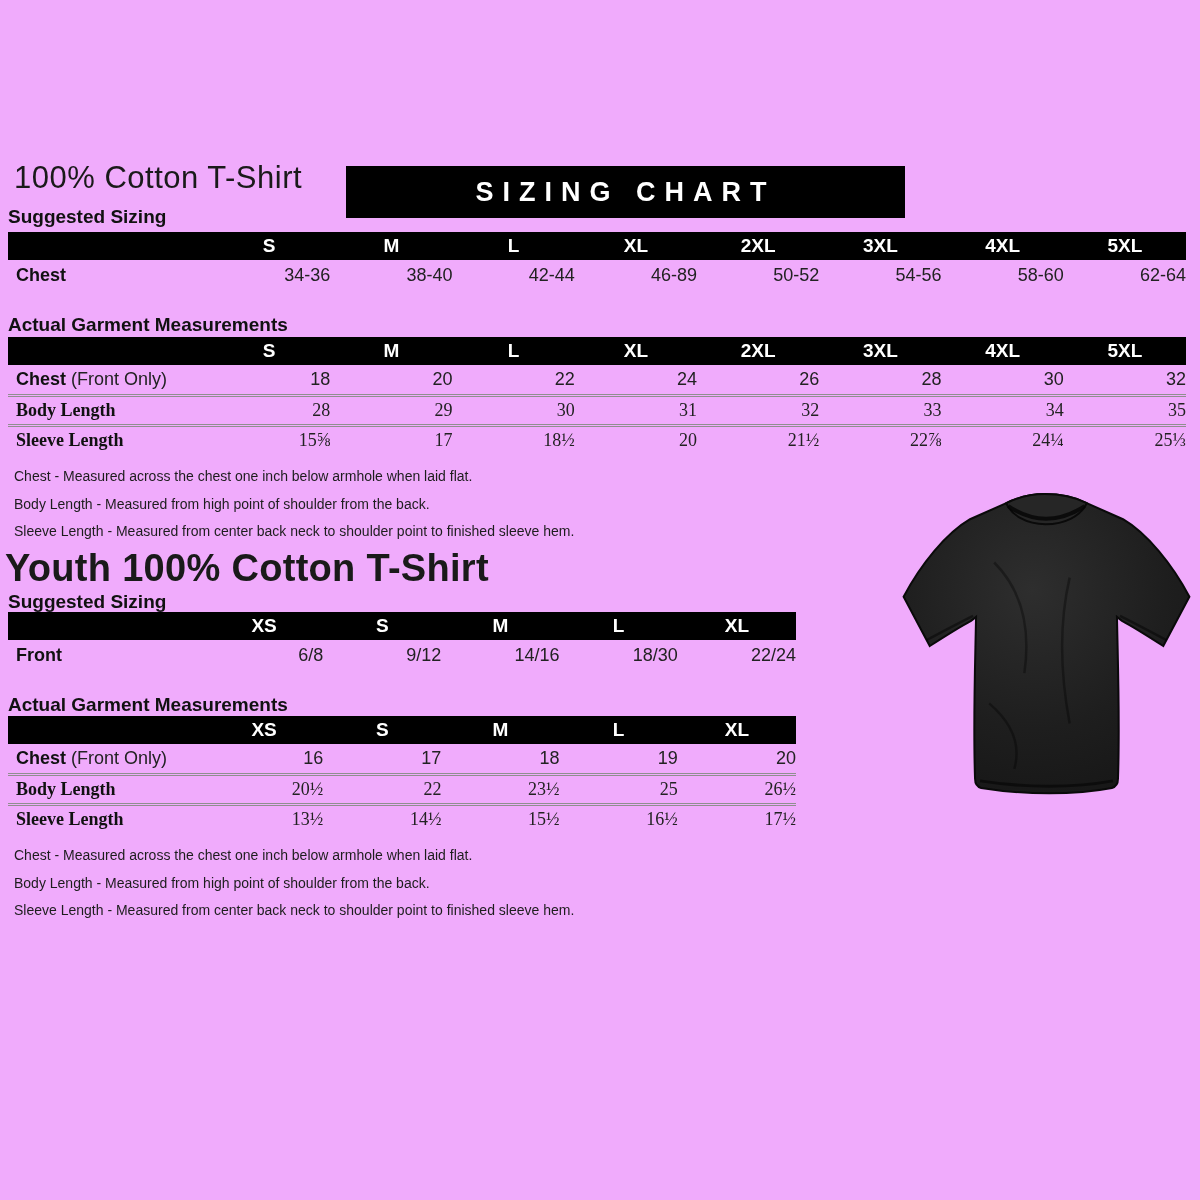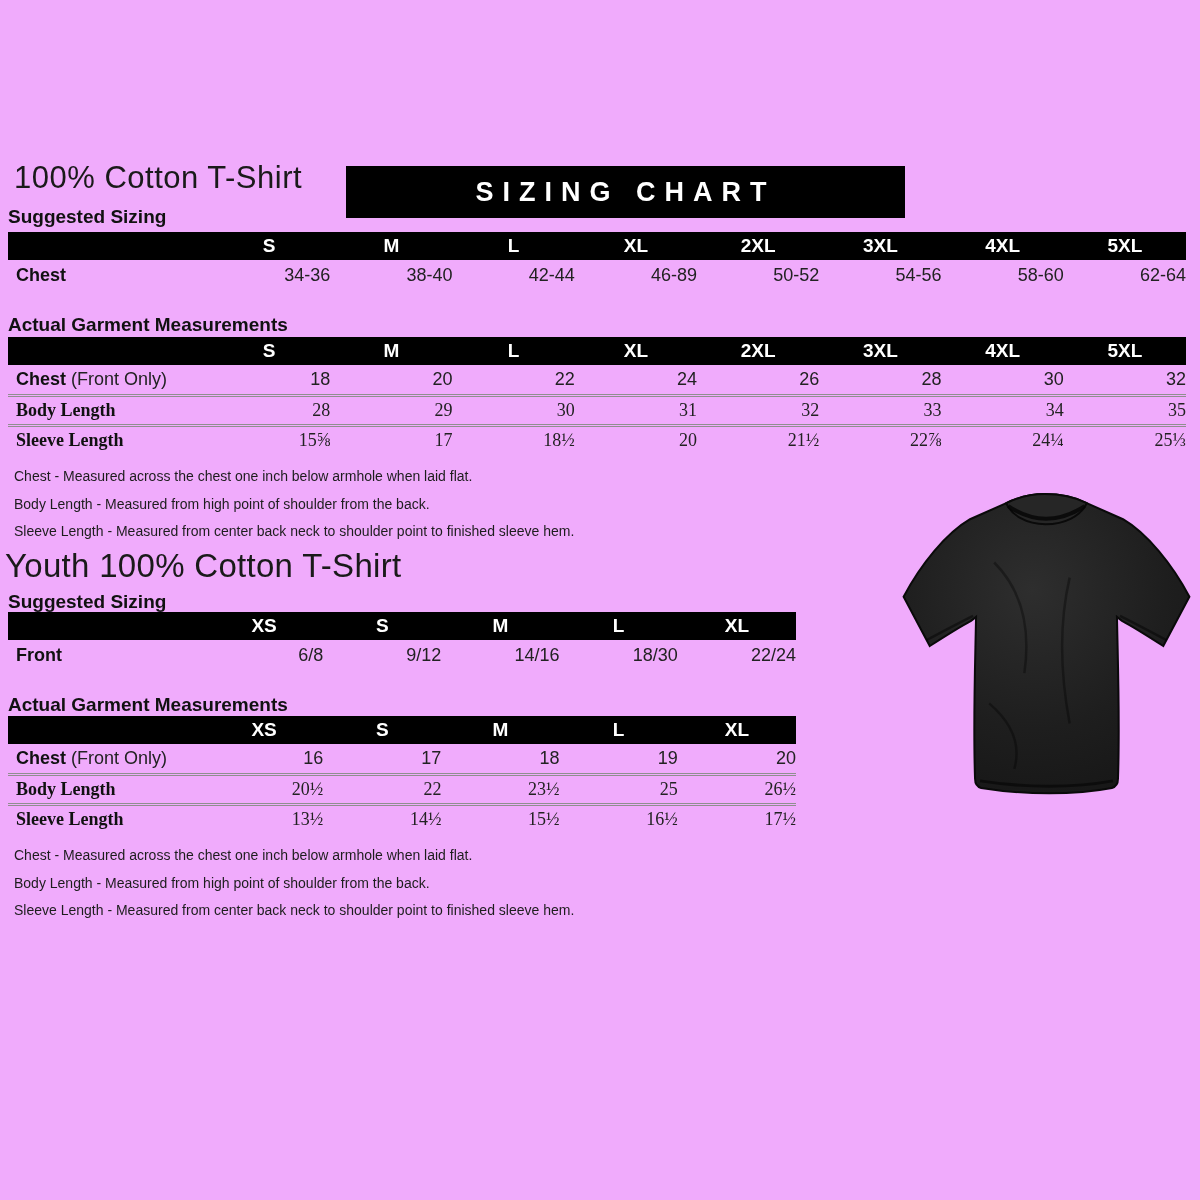--- a/index.html
+++ b/index.html
@@ -29,21 +29,21 @@
   td.rowlabel { text-align:left; padding-left:8px; }
   td.rowlabel .b { font-weight:700; color:#111; }
   td.rowlabel .n { font-weight:400; color:#222; }
   .measure-table tbody tr + tr td { border-top:3px double #8f8f8f;font-family:Liberation Serif, serif; }
 
   .adult-table  { width:1178px; }
   .youth-table  { width:788px; }
 
   .notes div { font-size:14px; line-height:27.5px; color:#1d1d1d; }
 
-  .youth-title { left:5px; top:547px; font-size:33px; font-weight:400; letter-spacing:0.3px; }
+  .youth-title { left:5px; top:547px; font-size:38px; font-weight:700; letter-spacing:0.3px; }
 
   .tshirt { left:891px; top:482px; width:307px; height:320px; }
 </style>
 </head>
 <body>
 
 <div class="page">
 
   <h1 class="abs main-title">100% Cotton T-Shirt</h1>
   <div class="abs banner">SIZING CHART</div>

